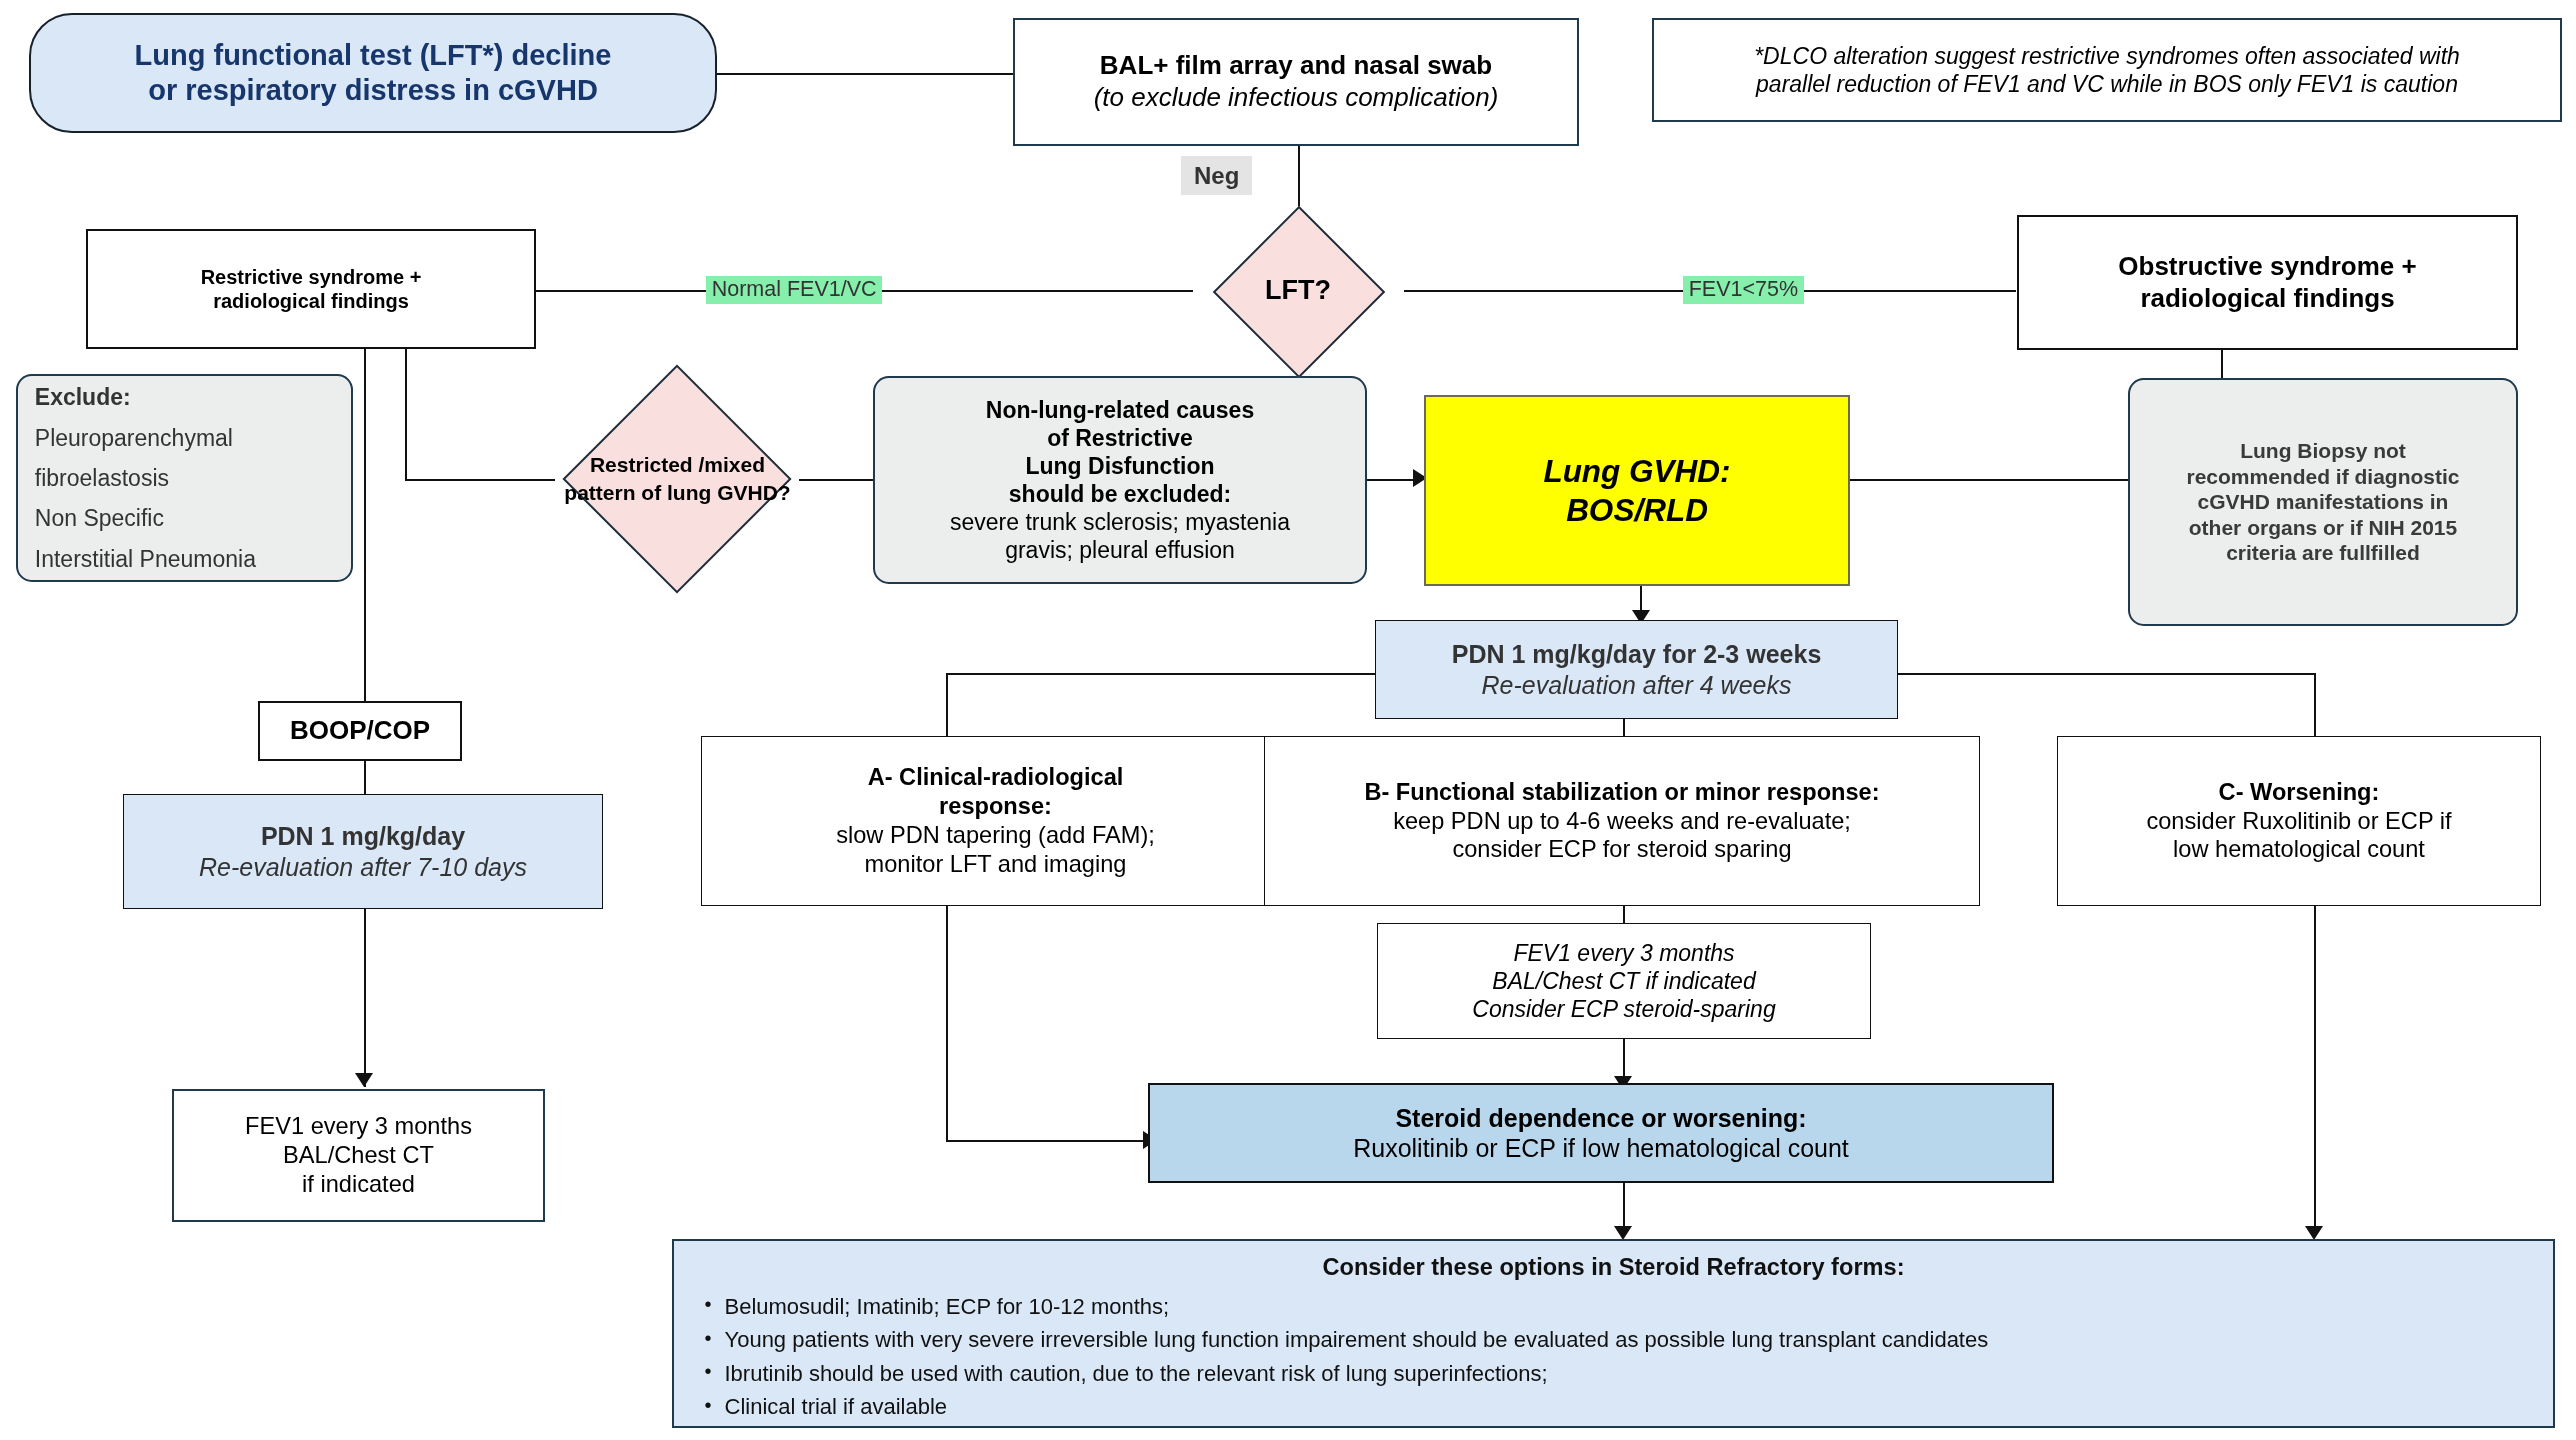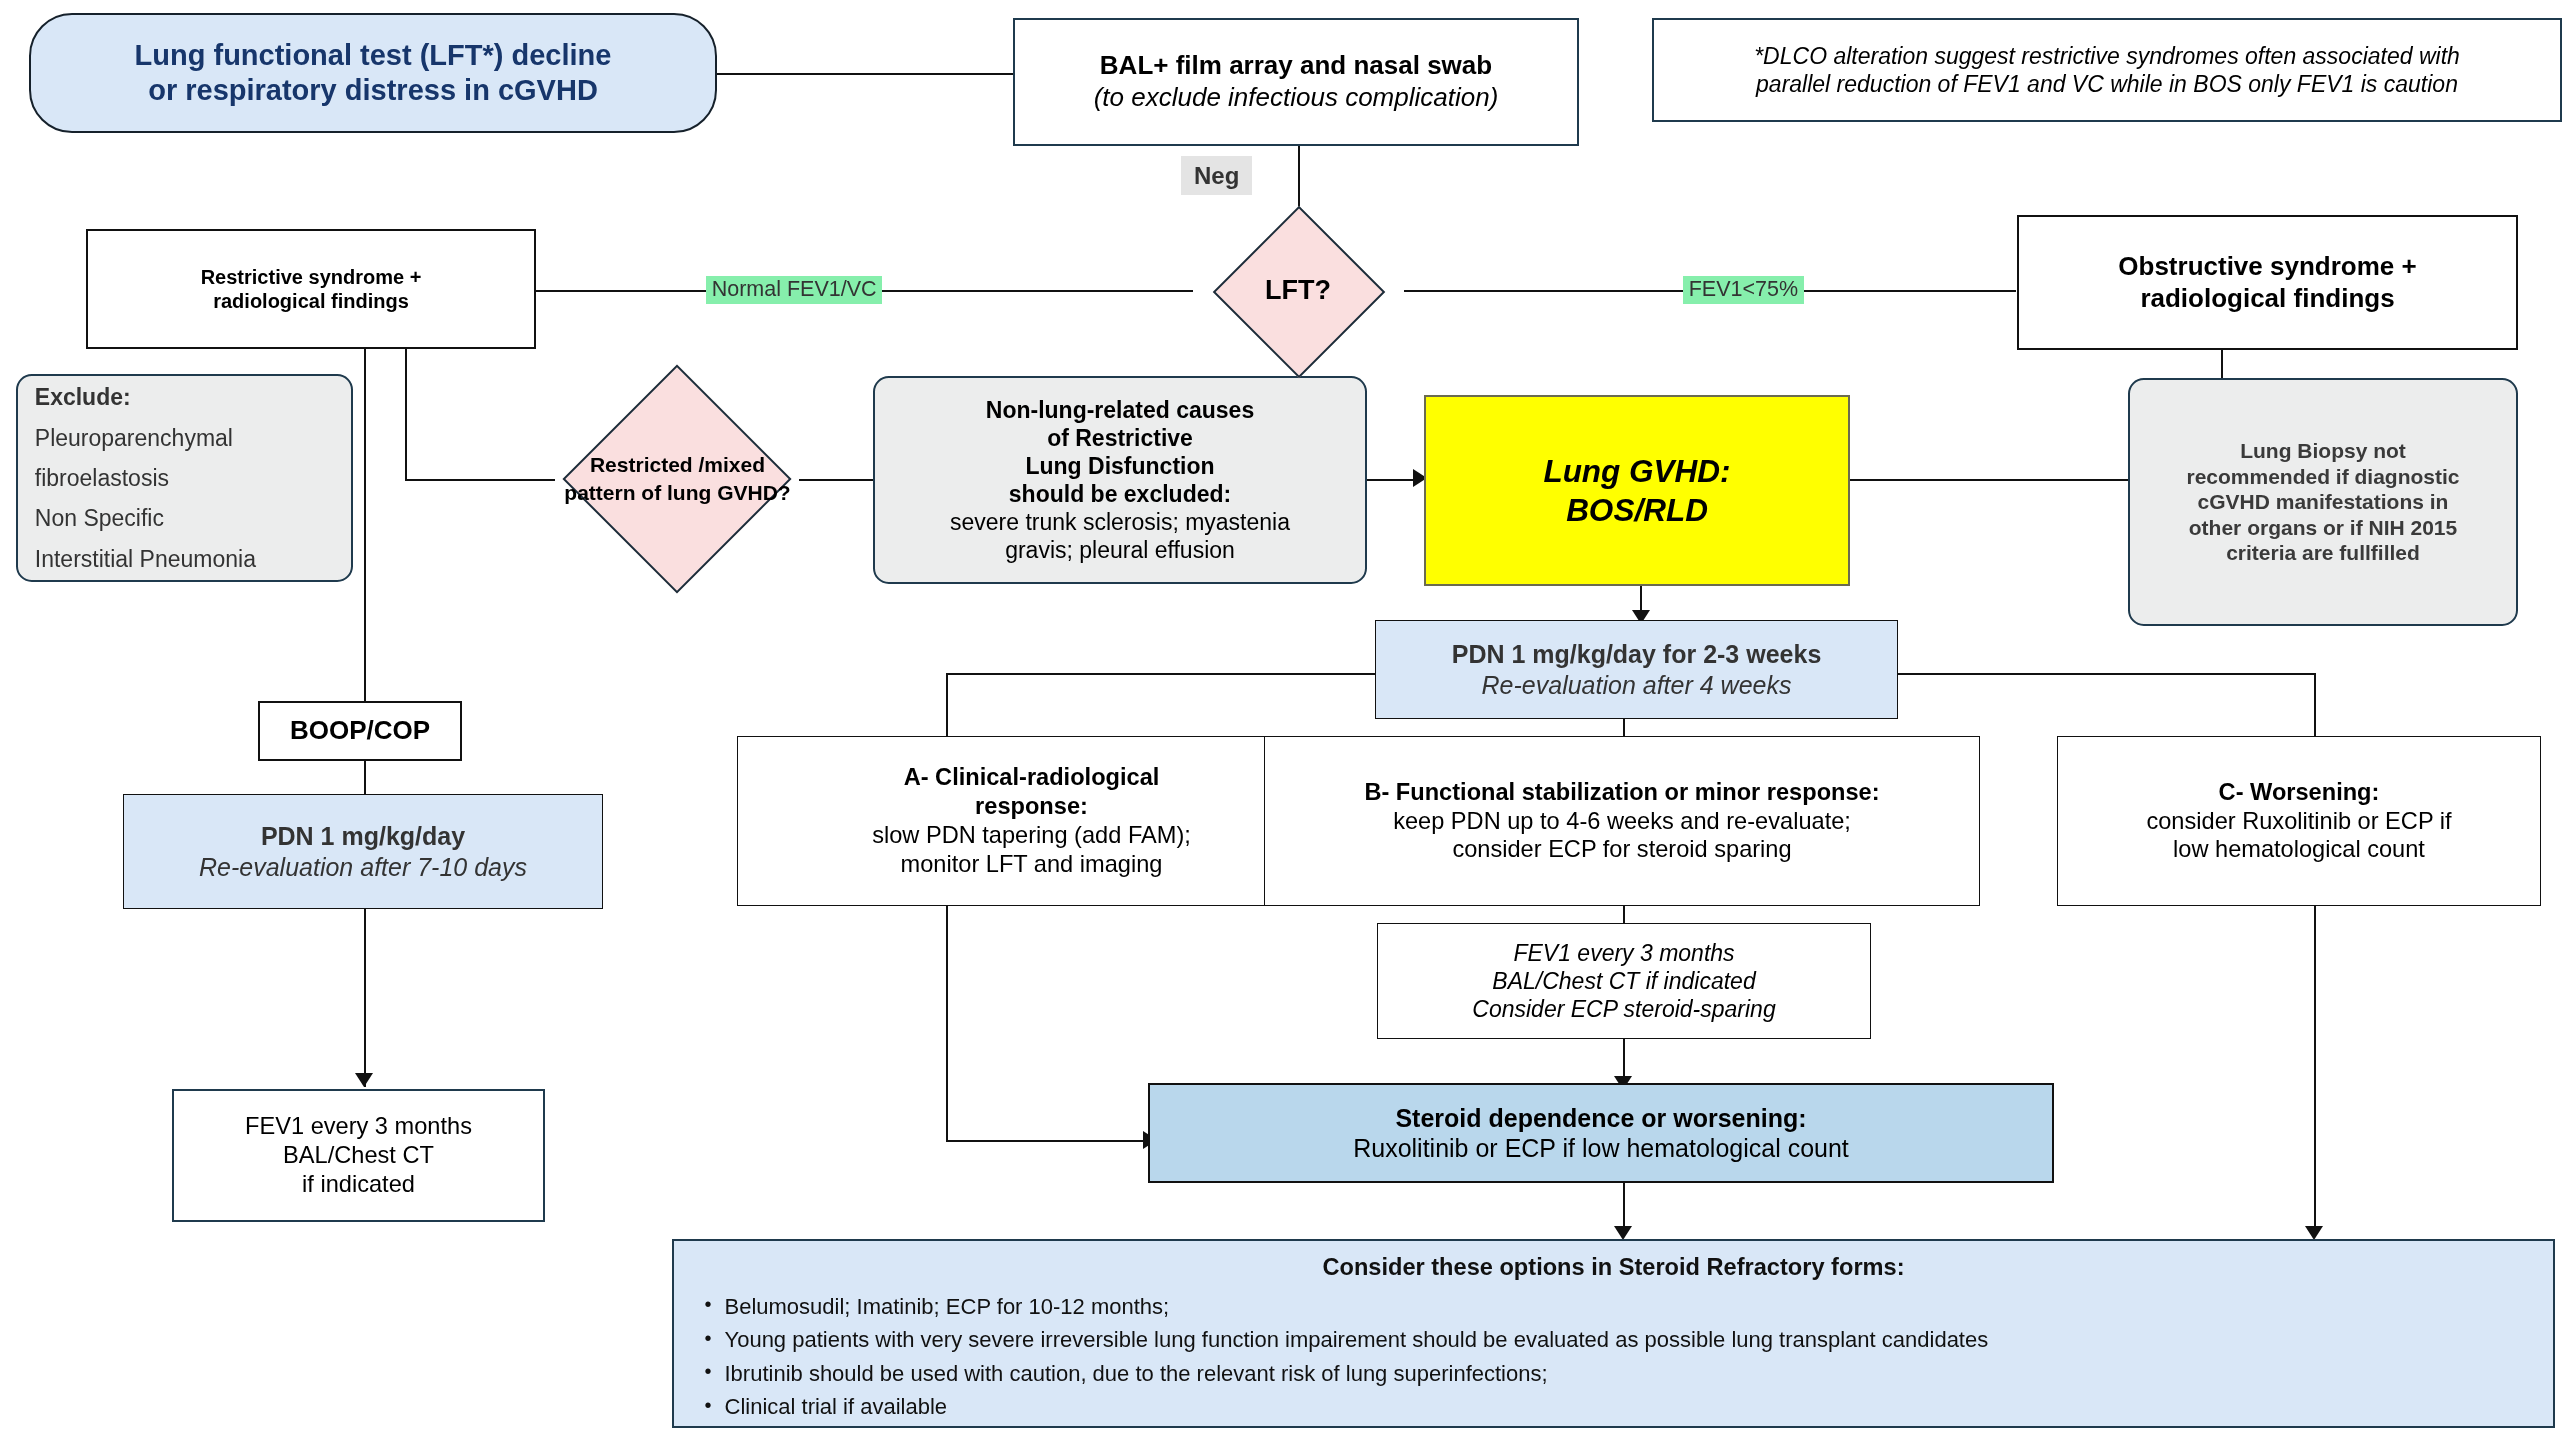--- a/index.html
+++ b/index.html
@@ -256,21 +256,21 @@
     <span class="ln b">PDN 1 mg/kg/day</span>
     <span class="ln i">Re-evaluation after 7-10 days</span>
   </div>
 
   <div class="node rect-dark" style="left:172px;top:1089px;width:373px;height:133px;font-size:23.6px;">
     <span class="ln">FEV1 every 3 months</span>
     <span class="ln">BAL/Chest CT</span>
     <span class="ln">if indicated</span>
   </div>
 
-  <div class="node rect-thin" style="left:701px;top:736px;width:589px;height:170px;font-size:23.6px;margin-left:36px;">
+  <div class="node rect-thin" style="left:701px;top:736px;width:589px;height:170px;font-size:23.6px;">
     <span class="ln b">A- Clinical-radiological</span>
     <span class="ln b">response:</span>
     <span class="ln">slow PDN tapering (add FAM);</span>
     <span class="ln">monitor LFT and imaging</span>
   </div>
 
   <div class="node rect-thin" style="left:1264px;top:736px;width:716px;height:170px;font-size:23.6px;">
     <span class="ln b">B- Functional stabilization or minor response:</span>
     <span class="ln">keep PDN up to 4-6 weeks  and re-evaluate;</span>
     <span class="ln">consider ECP for steroid sparing</span>

